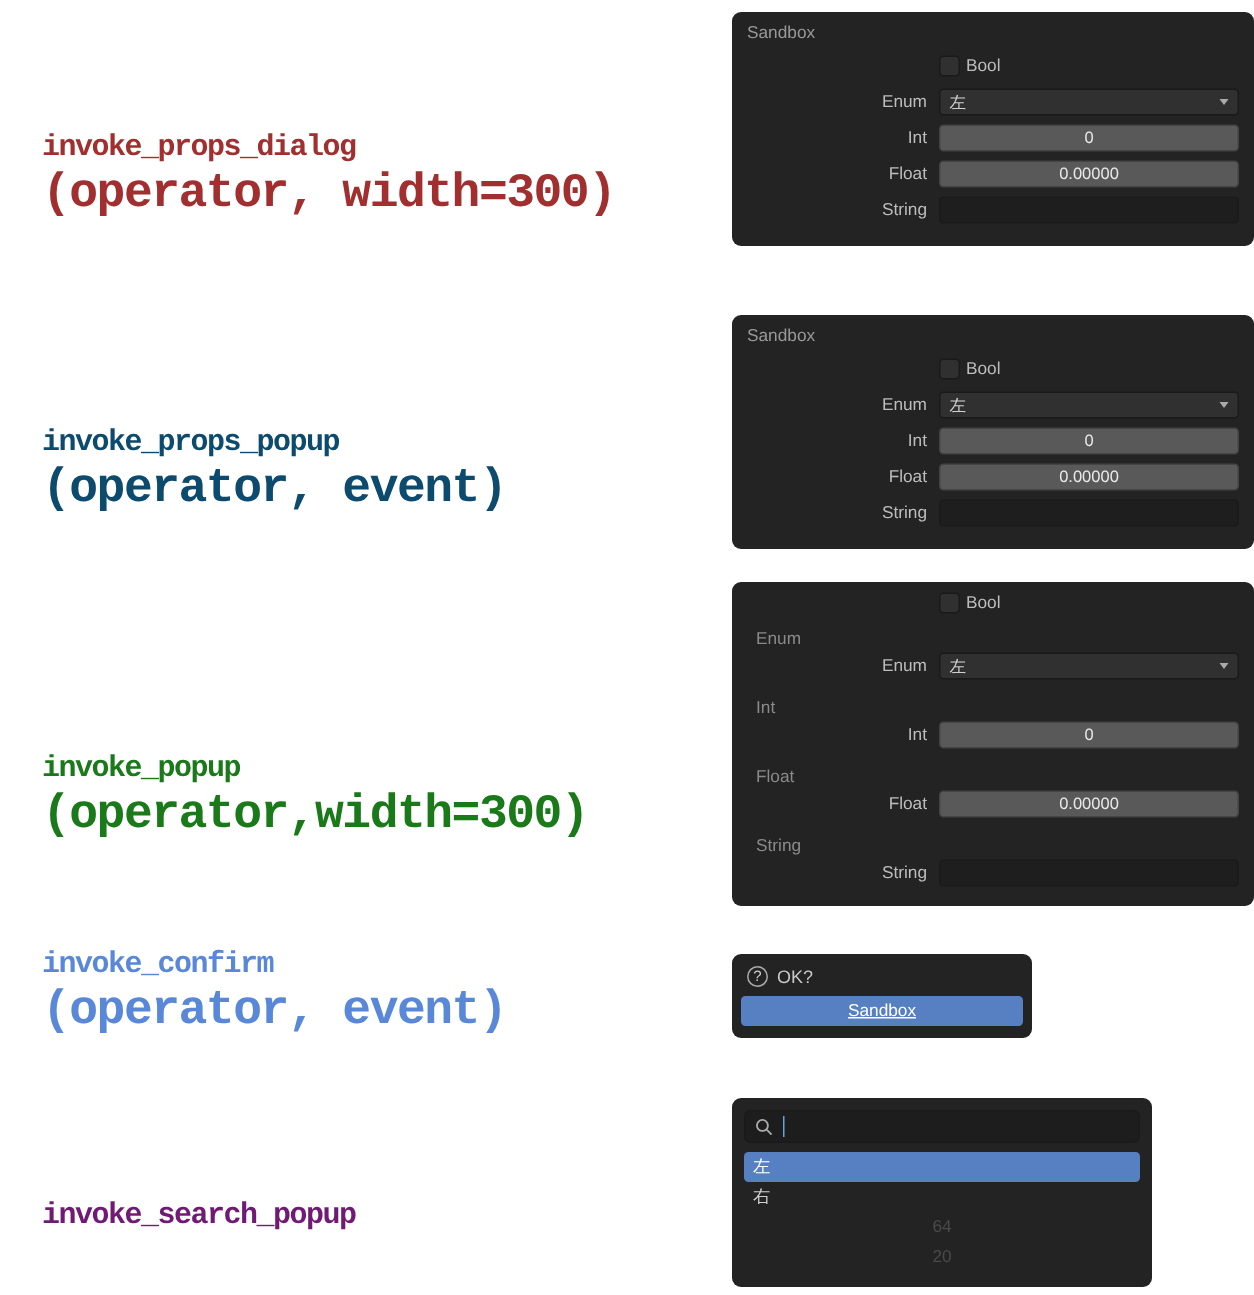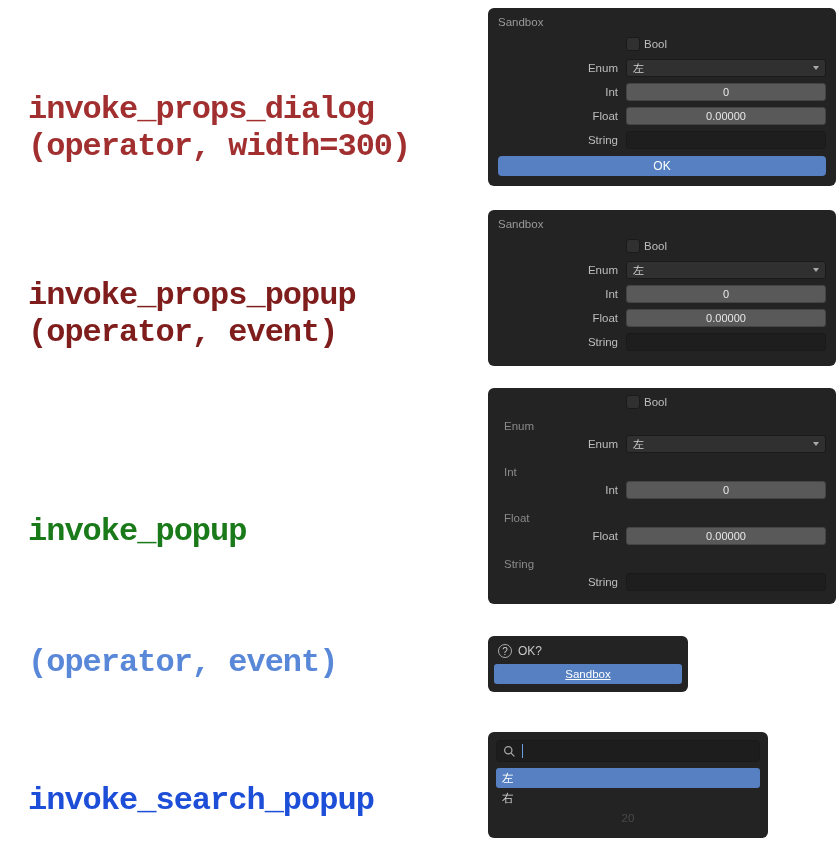--- a/index.html
+++ b/index.html
@@ -18,34 +18,34 @@
   }
   .left-col {
     flex: 0 0 460px;
   }
   .right-col {
     flex: 1;
   }
   .func-name {
     font-family: 'Courier New', monospace;
     font-weight: bold;
-    font-size: 32px;
+    font-size: 20px;
     letter-spacing: -1px;
   }
   .func-args {
     font-family: 'Courier New', monospace;
     font-weight: bold;
     font-size: 32px;
     letter-spacing: -1px;
   }
   .color-red { color: #a12f2f; }
-  .color-orange { color: #7f1d1d; }
+  .color-orange { color: #0c4a6e; }
   .color-green { color: #1a7a1a; }
   .color-blue { color: #5a88d8; }
-  .color-purple { color: #1d4ed8; }
+  .color-purple { color: #701a75; }
 
   
   .panel {
     background: #232323;
     border-radius: 6px;
     padding: 8px 10px 10px 10px;
     color: #c8c8c8;
     font-size: 11.5px;
     margin-bottom: 12px;
   }
@@ -293,21 +293,20 @@
         <div class="ctrl">
             <div class="numfield">0.00000</div>
           </div>
       </div>
       <div class="form-row">
         <div class="lbl">String</div>
         <div class="ctrl">
             <div class="textfield"></div>
           </div>
       </div>
-      <div class="ok-btn">OK</div>
     </div>
   </div>
 </div>
 
 <div class="row" id="row2">
   <div class="left-col row2-left">
     <div class="func-name color-orange">invoke_props_popup</div>
     <div class="func-args color-orange">(operator, event)</div>
   </div>
   <div class="right-col">
@@ -346,20 +345,21 @@
             <div class="textfield"></div>
           </div>
       </div>
     </div>
   </div>
 </div>
 
 <div class="row" id="row3">
   <div class="left-col row3-left">
     <div class="func-name color-green">invoke_popup</div>
+    <div class="func-args color-green">(operator,width=300)</div>
   </div>
   <div class="right-col">
     <div class="panel" style="padding-top:4px;">
       <div class="form-row checkbox-row">
         <div class="lbl"></div>
         <div class="ctrl" style="display:flex;align-items:center;">
           <div class="checkbox"></div>
           <span class="check-lbl">Bool</span>
         </div>
       </div>
@@ -392,20 +392,21 @@
         <div class="ctrl">
             <div class="textfield"></div>
           </div>
       </div>
     </div>
   </div>
 </div>
 
 <div class="row" id="row4">
   <div class="left-col row4-left">
+    <div class="func-name color-blue">invoke_confirm</div>
     <div class="func-args color-blue">(operator, event)</div>
   </div>
   <div class="right-col">
     <div class="confirm">
       <div class="confirm-head">
         <div class="q-icon">?</div>
         <span>OK?</span>
       </div>
       <div class="confirm-btn">Sandbox</div>
     </div>
@@ -420,16 +421,17 @@
     <div class="search-panel">
       <div class="search-bar">
         <svg viewBox="0 0 16 16">
           <circle cx="6.5" cy="6.5" r="4.5" stroke="#aaa" stroke-width="1.5" fill="none"></circle>
           <line x1="10" y1="10" x2="14" y2="14" stroke="#aaa" stroke-width="1.5"></line>
         </svg>
         <div class="search-cursor"></div>
       </div>
       <div class="result-item sel">左</div>
       <div class="result-item">右</div>
+      <div class="result-item dim">64</div>
       <div class="result-item dim">20</div>
     </div>
   </div>
 </div>
 
 </body></html>

